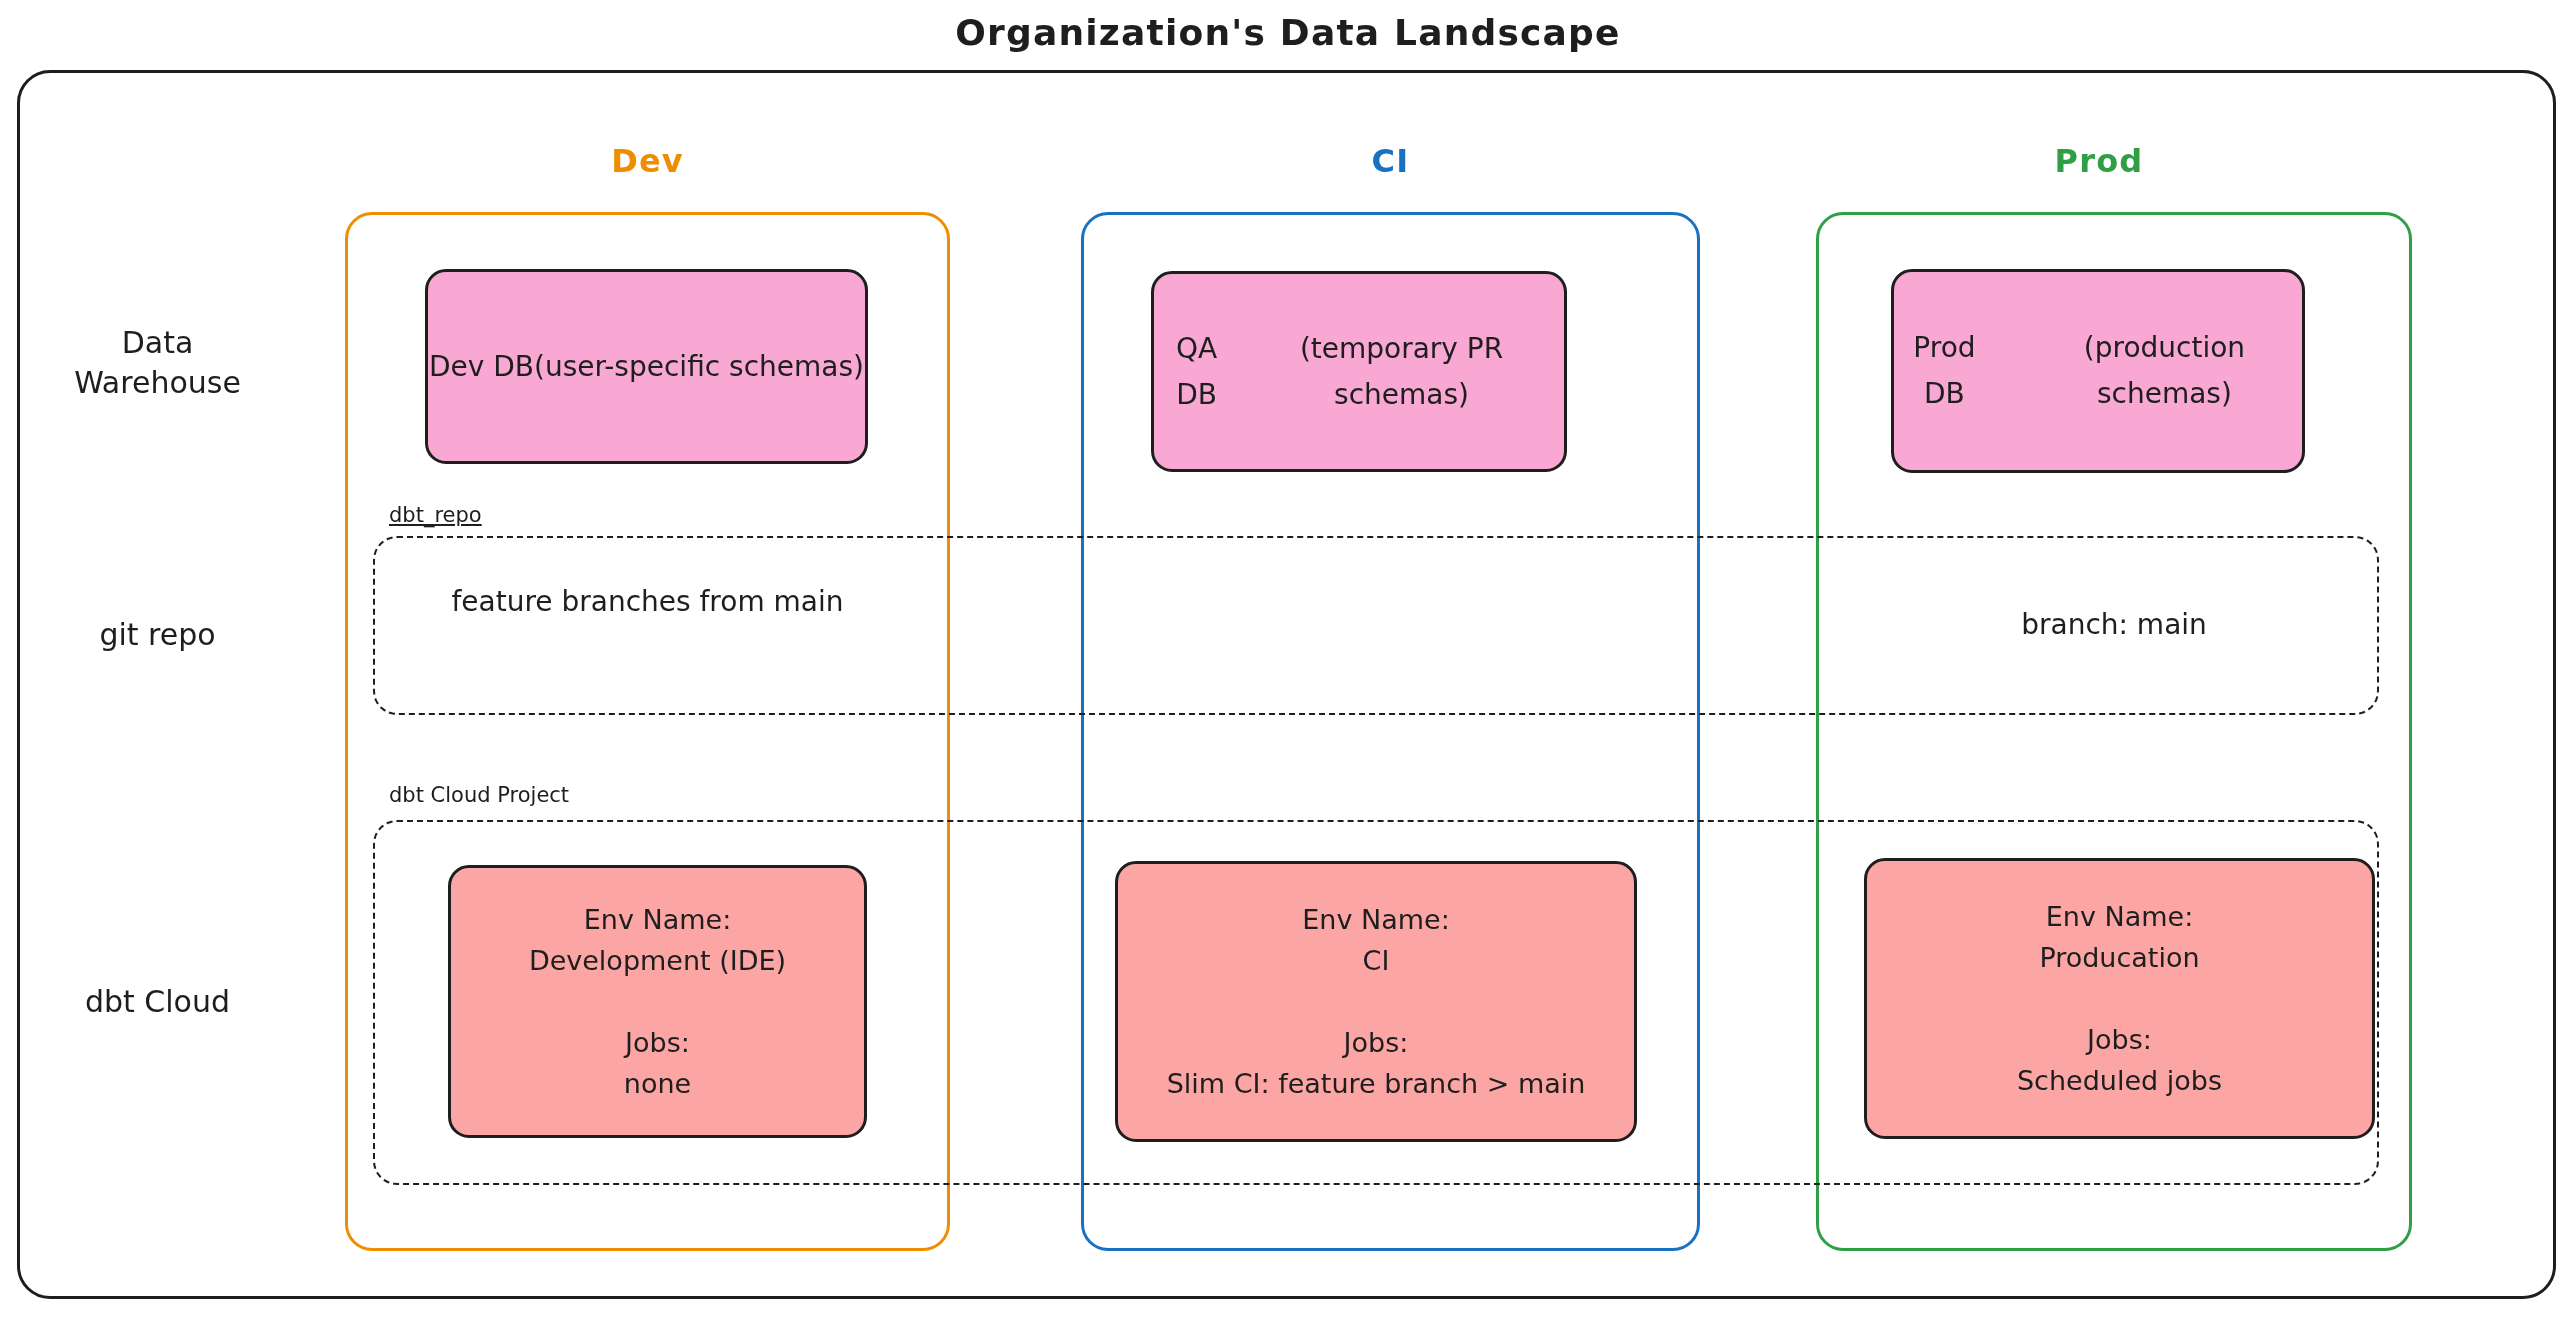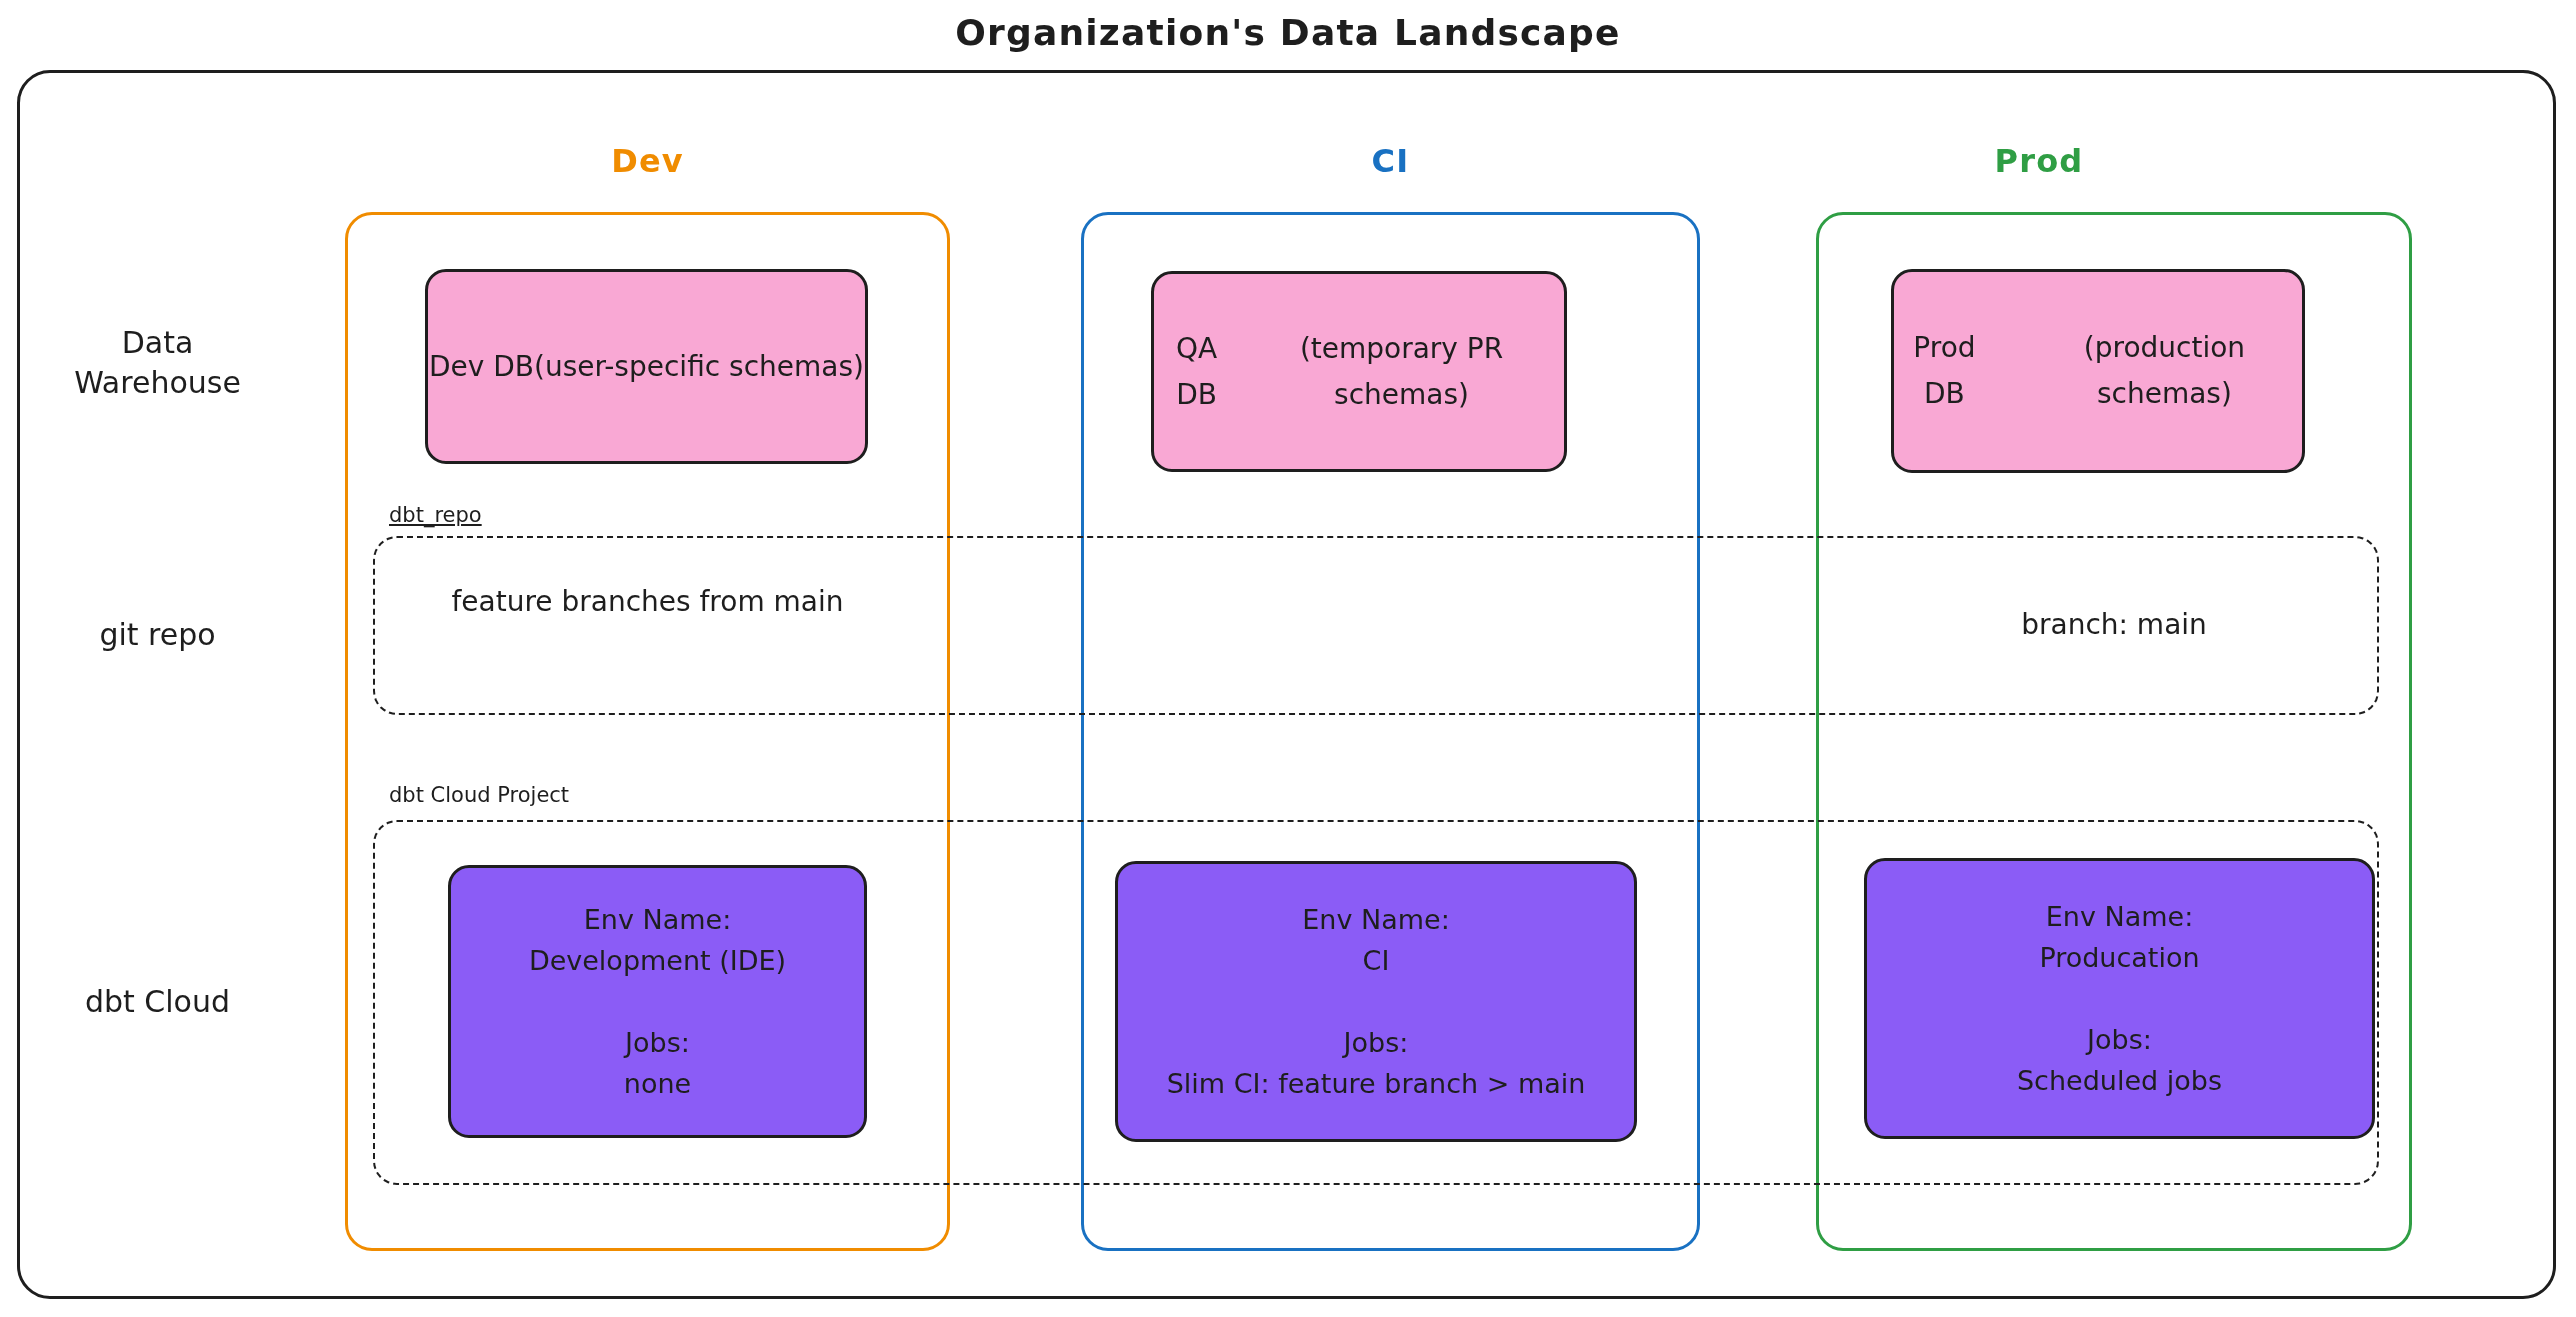--- a/index.html
+++ b/index.html
@@ -41,21 +41,21 @@
   .col-header {
     position: absolute;
     top: 142px;
     font-size: 32px;
     font-weight: 600;
     text-align: center;
     letter-spacing: 1.2px;
   }
   .col-header.dev  { left: 345px;  width: 605px; color: #f08c00; }
   .col-header.ci   { left: 1081px; width: 619px; color: #1971c2; }
-  .col-header.prod { left: 1741px; width: 596px; color: #2f9e44; }
+  .col-header.prod { left: 1801px; width: 596px; color: #2f9e44; }
 
   .col-box {
     position: absolute;
     top: 212px;
     height: 1039px;
     border: 3.6px solid;
     border-radius: 27px;
     box-sizing: border-box;
     background: transparent;
   }
@@ -129,21 +129,21 @@
     border-radius: 21px;
     box-sizing: border-box;
     display: flex;
     flex-direction: column;
     align-items: center;
     justify-content: center;
     text-align: center;
     font-size: 27px;
     line-height: 41px;
     white-space: nowrap;
-    background: #8b5cf6;
+    background: #fca5a5;
   }
   .env-box.dev  { left: 448px;  top: 865px; width: 419px; height: 273px; }
   .env-box.ci   { left: 1115px; top: 861px; width: 522px; height: 281px; }
   .env-box.prod { left: 1864px; top: 858px; width: 511px; height: 281px; }
   .env-gap { height: 41px; }
 </style>
 </head>
 <body>
 
 <div class="canvas">

